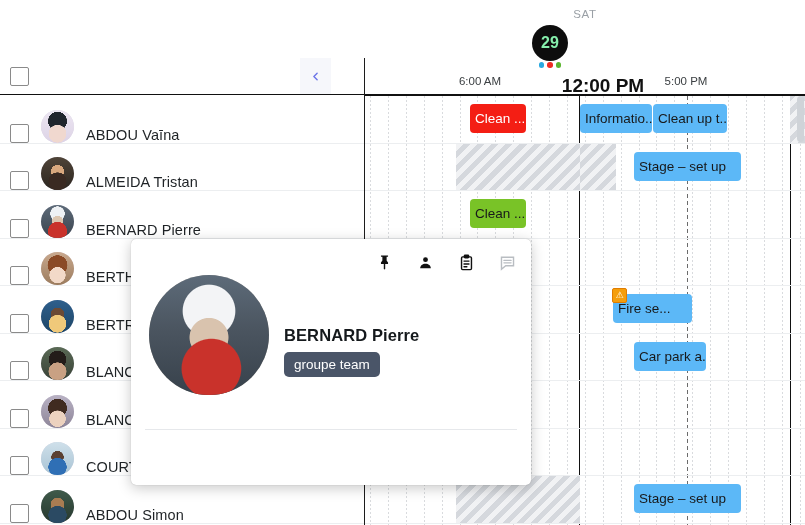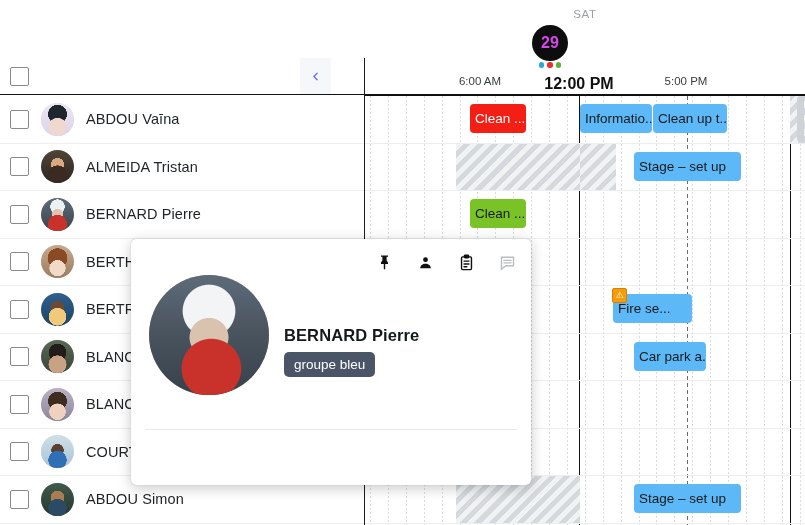--- a/index.html
+++ b/index.html
@@ -23,42 +23,42 @@
   .collapse-btn{position:absolute;right:34px;top:0px;width:31px;height:36px;background:#f6f7fb;
            display:flex;align-items:center;justify-content:center;cursor:pointer;}
   .collapse-btn svg{display:block;}
 
   
   .vsep{position:absolute;left:364px;top:58px;width:1.4px;height:467px;background:#1c1c1c;z-index:7;}
 
   
   .rows{position:absolute;left:0;top:96px;width:364px;}
   .trow{position:relative;height:47.5px;border-bottom:1px solid #eceef0;box-sizing:border-box;
-        display:flex;align-items:center;background:#fff;cursor:default;}
+        display:flex;align-items:flex-end;background:#fff;cursor:default;}
   .trow .chk{width:19px;height:19px;border:1.4px solid #8a8a8a;border-radius:2px;background:#fff;
         box-sizing:border-box;margin-left:10px;flex:none;cursor:pointer;}
   .avatar{width:33px;height:33px;border-radius:50%;margin-left:12px;flex:none;overflow:hidden;
         position:relative;background:#dcd7e4;}
   .avatar i{position:absolute;inset:0;display:block;}
   .tname{margin-left:12px;font-size:14.5px;color:#1f2326;letter-spacing:.1px;white-space:nowrap;}
 
   
   .dayhead{position:absolute;left:0;top:0;width:440px;height:58px;}
   .dow{position:absolute;left:0;right:0;top:8px;text-align:center;font-size:11.5px;color:#9aa0a6;
        letter-spacing:.6px;}
   .daycircle{position:absolute;left:50%;margin-left:-53px;top:25px;width:36px;height:36px;border-radius:50%;
-       background:#0d0d0d;color:#d946ef;display:flex;align-items:center;justify-content:center;
+       background:#0d0d0d;color:#86efac;display:flex;align-items:center;justify-content:center;
        font-size:16px;font-weight:700;}
   .daydots{position:absolute;left:50%;margin-left:-53px;top:62px;width:36px;display:flex;
        justify-content:center;gap:3px;}
   .daydots span{width:5.5px;height:5.5px;border-radius:50%;display:block;}
 
   .timelabels{position:absolute;left:0;top:75px;width:440px;height:20px;}
   .tlabel{position:absolute;top:0;font-size:11.5px;color:#3c4043;white-space:nowrap;transform:translateX(-50%);}
-  .tlabel.major{font-size:16px;font-weight:700;color:#111;}
+  .tlabel.major{font-size:19px;font-weight:700;color:#111;margin-left:24px;}
 
   .gridhead-line{position:absolute;left:0;top:94px;width:440px;height:1.5px;background:#111;}
 
   
   .grid{position:absolute;left:0;top:96px;width:440px;height:429px;overflow:hidden;}
   .gv{position:absolute;top:0;bottom:0;width:1px;
       background-image:linear-gradient(#d9dbde 50%,rgba(255,255,255,0) 0%);
       background-size:1px 4px;background-repeat:repeat-y;}
   .gv.noon{background:#111;width:1.4px;background-image:none;}
   .gv.edge{background:#111;width:1.4px;background-image:none;}
@@ -296,17 +296,17 @@
     <div class="pop-avatar">
       <i style="background:
         radial-gradient(circle at 52% 78%, #c9322b 0 26%, rgba(0,0,0,0) 27%),
         radial-gradient(circle at 50% 52%, #d9c3ae 0 22%, rgba(0,0,0,0) 23%),
         radial-gradient(circle at 50% 30%, #f3f4f6 0 25%, rgba(0,0,0,0) 26%),
         radial-gradient(circle at 50% 26%, #2f6fb5 0 15%, rgba(0,0,0,0) 16%),
         linear-gradient(#5d6b79 0%, #4b5560 45%, #37414b 100%);"></i>
     </div>
 
     <div class="pop-name">BERNARD Pierre</div>
-    <div class="pop-tag">groupe bleu</div>
+    <div class="pop-tag">groupe team</div>
     <div class="pop-div"></div>
   </div>
 
 </div>
 
 </body></html>

